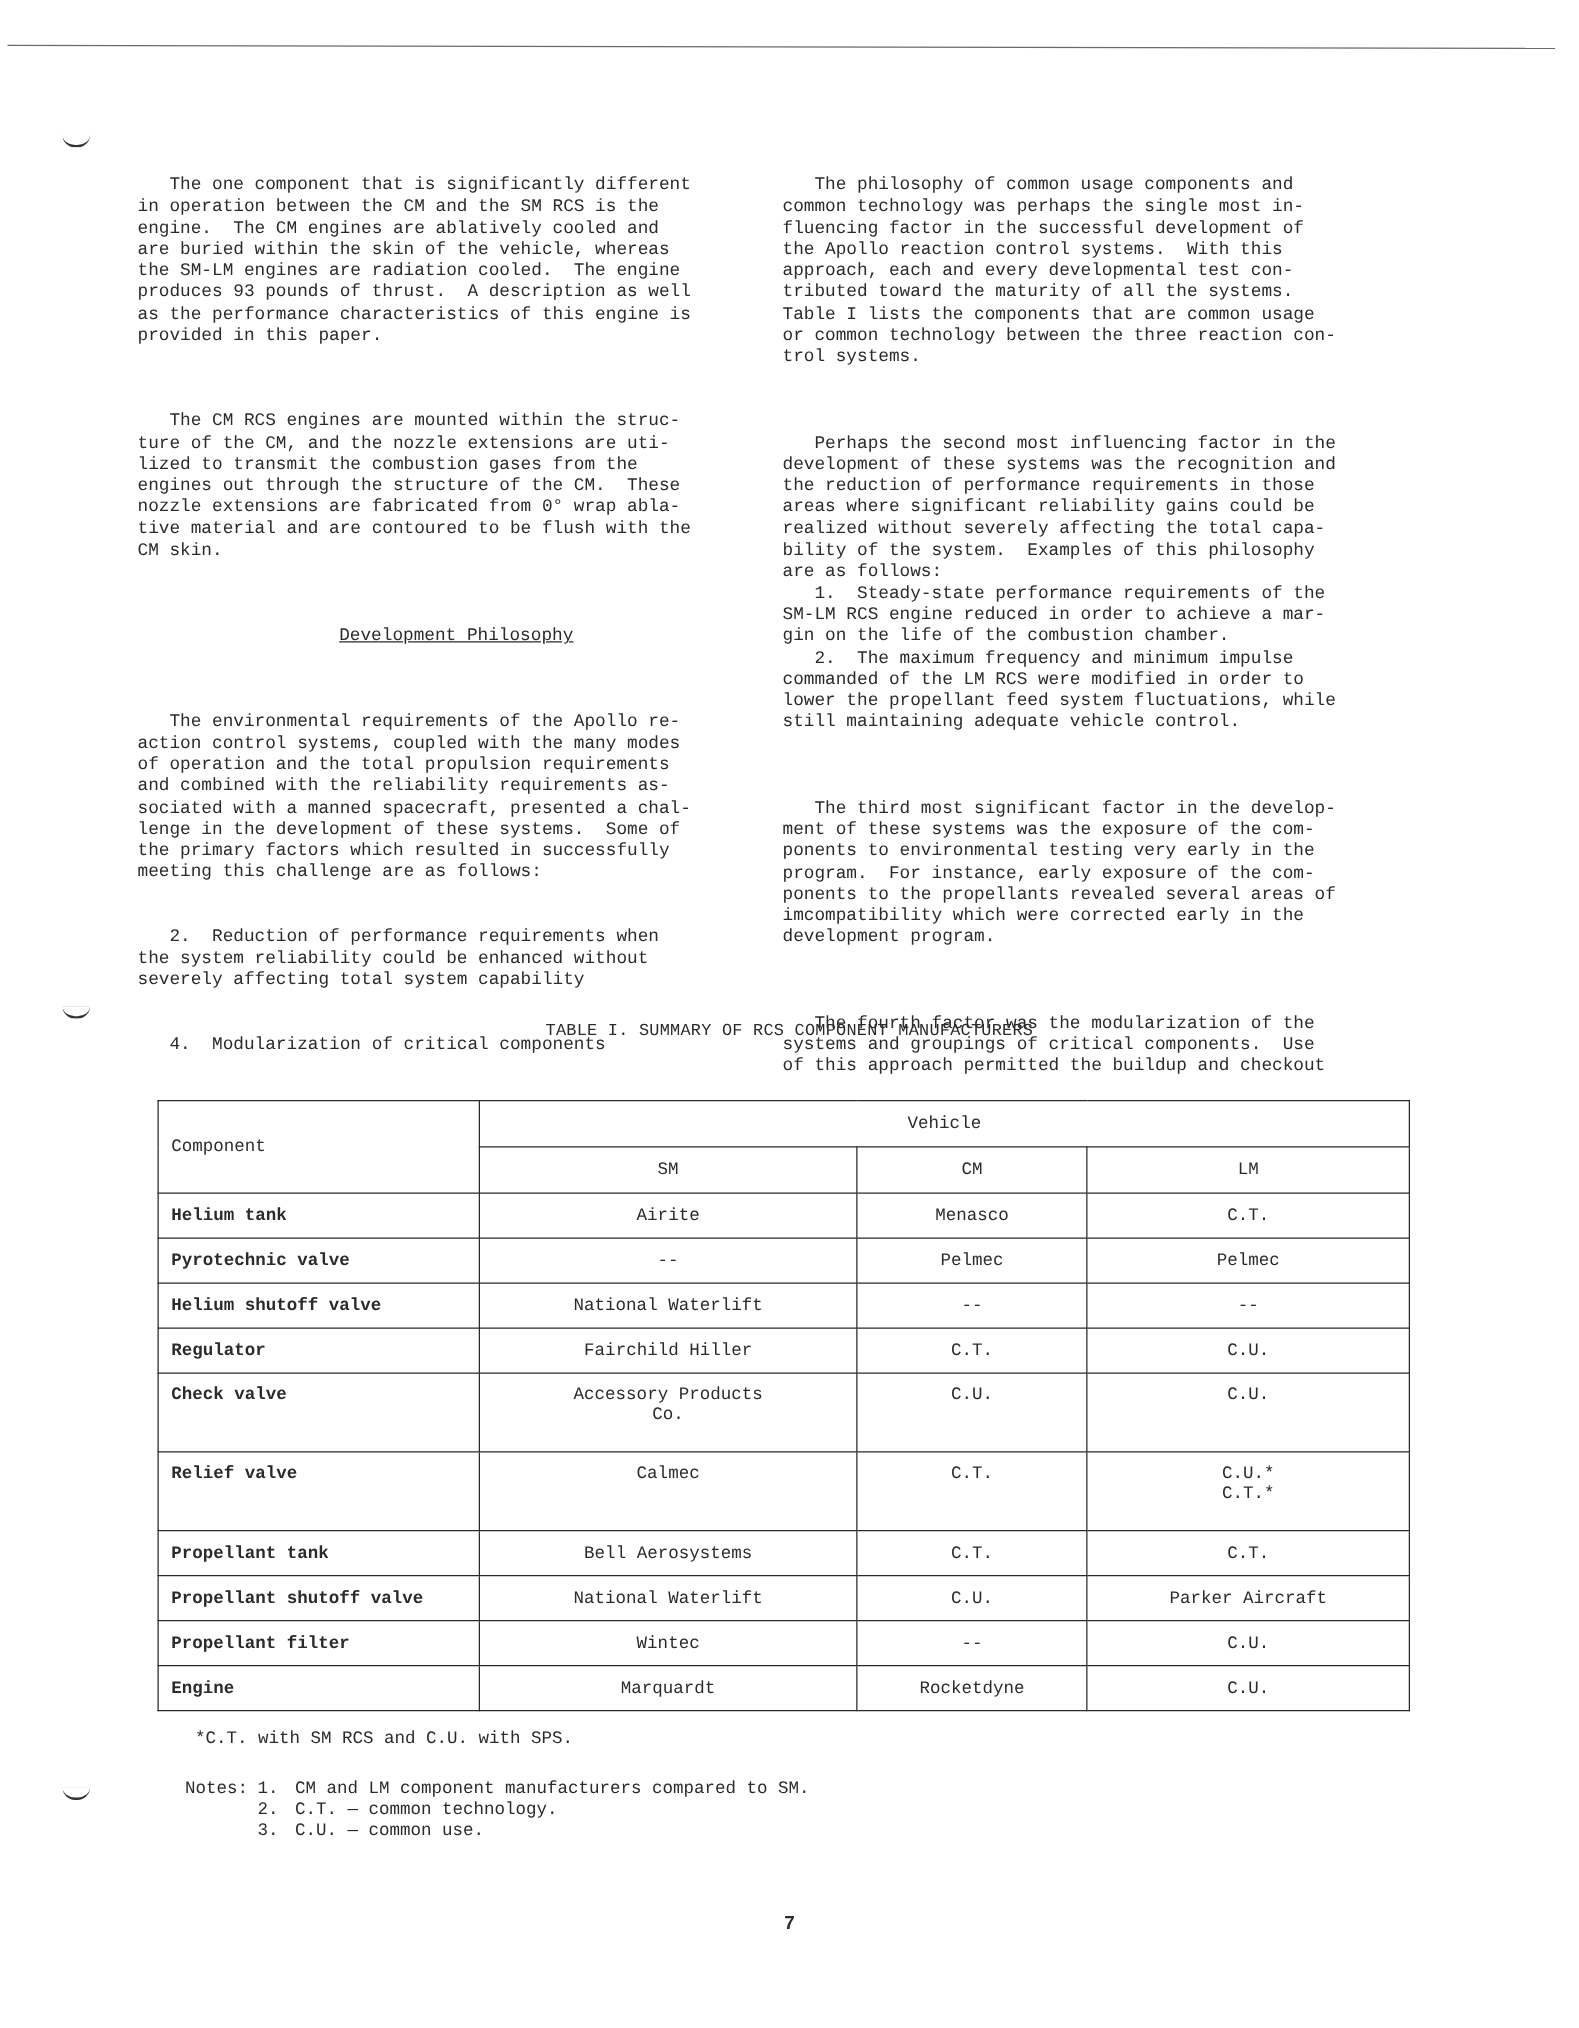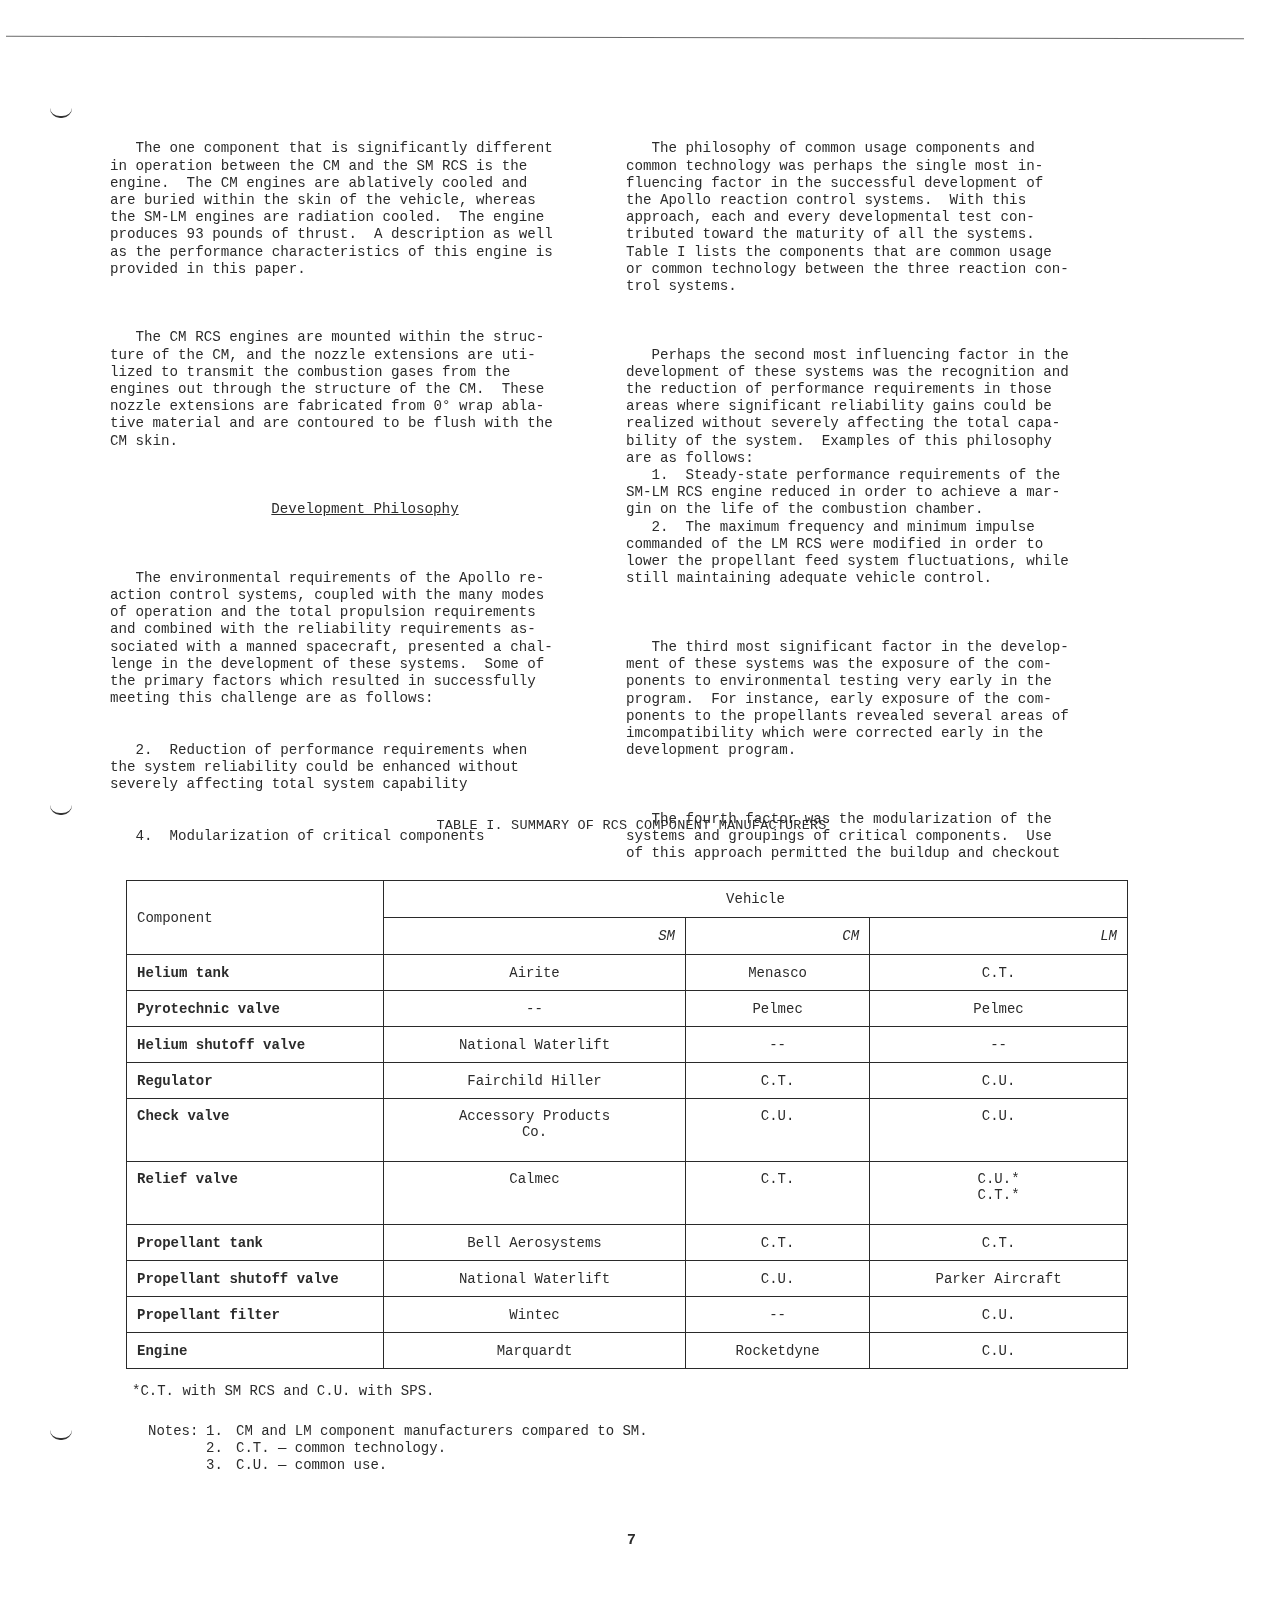--- a/index.html
+++ b/index.html
@@ -35,27 +35,27 @@
   table.rcs {
     position: absolute; left: 126px; top: 880px; width: 1002px;
     border-collapse: collapse; font-size: 14px;
   }
   table.rcs td, table.rcs th {
     border: 1.6px solid #2a2a2a; padding: 0 10px; font-weight: normal;
     height: 35px; vertical-align: middle;
   }
   table.rcs th.component-head { width: 236px; text-align: left; }
   table.rcs th.vehicle-head { text-align: center; height: 36px; }
-  table.rcs th.sub { text-align: right; height: 36px; font-style: italic; }
+  table.rcs th.sub { text-align: center; height: 36px; }
   table.rcs td.comp { text-align: left; font-weight: bold; }
   table.rcs td.c { text-align: center; }
   table.rcs tr.tall td { height: 53px; vertical-align: top; padding-top: 9px; }
   table.rcs td .line { display: block; }
   .footnote {
-    position: absolute; left: 132px; top: 1383px; font-size: 14px; white-space: pre;
+    position: absolute; left: 156px; top: 1383px; font-size: 14px; white-space: pre;
   }
   .notes {
     position: absolute; left: 148px; top: 1423px; font-size: 14px; line-height: 17px;
   }
   .notes .row { display: flex; white-space: pre; }
   .notes .label { width: 58px; }
   .notes .num { width: 30px; }
   .page-number {
     position: absolute; top: 1530px; left: 0; width: 1263px; text-align: center;
     font-size: 15px; font-weight: bold; font-family: "Liberation Sans", sans-serif;

